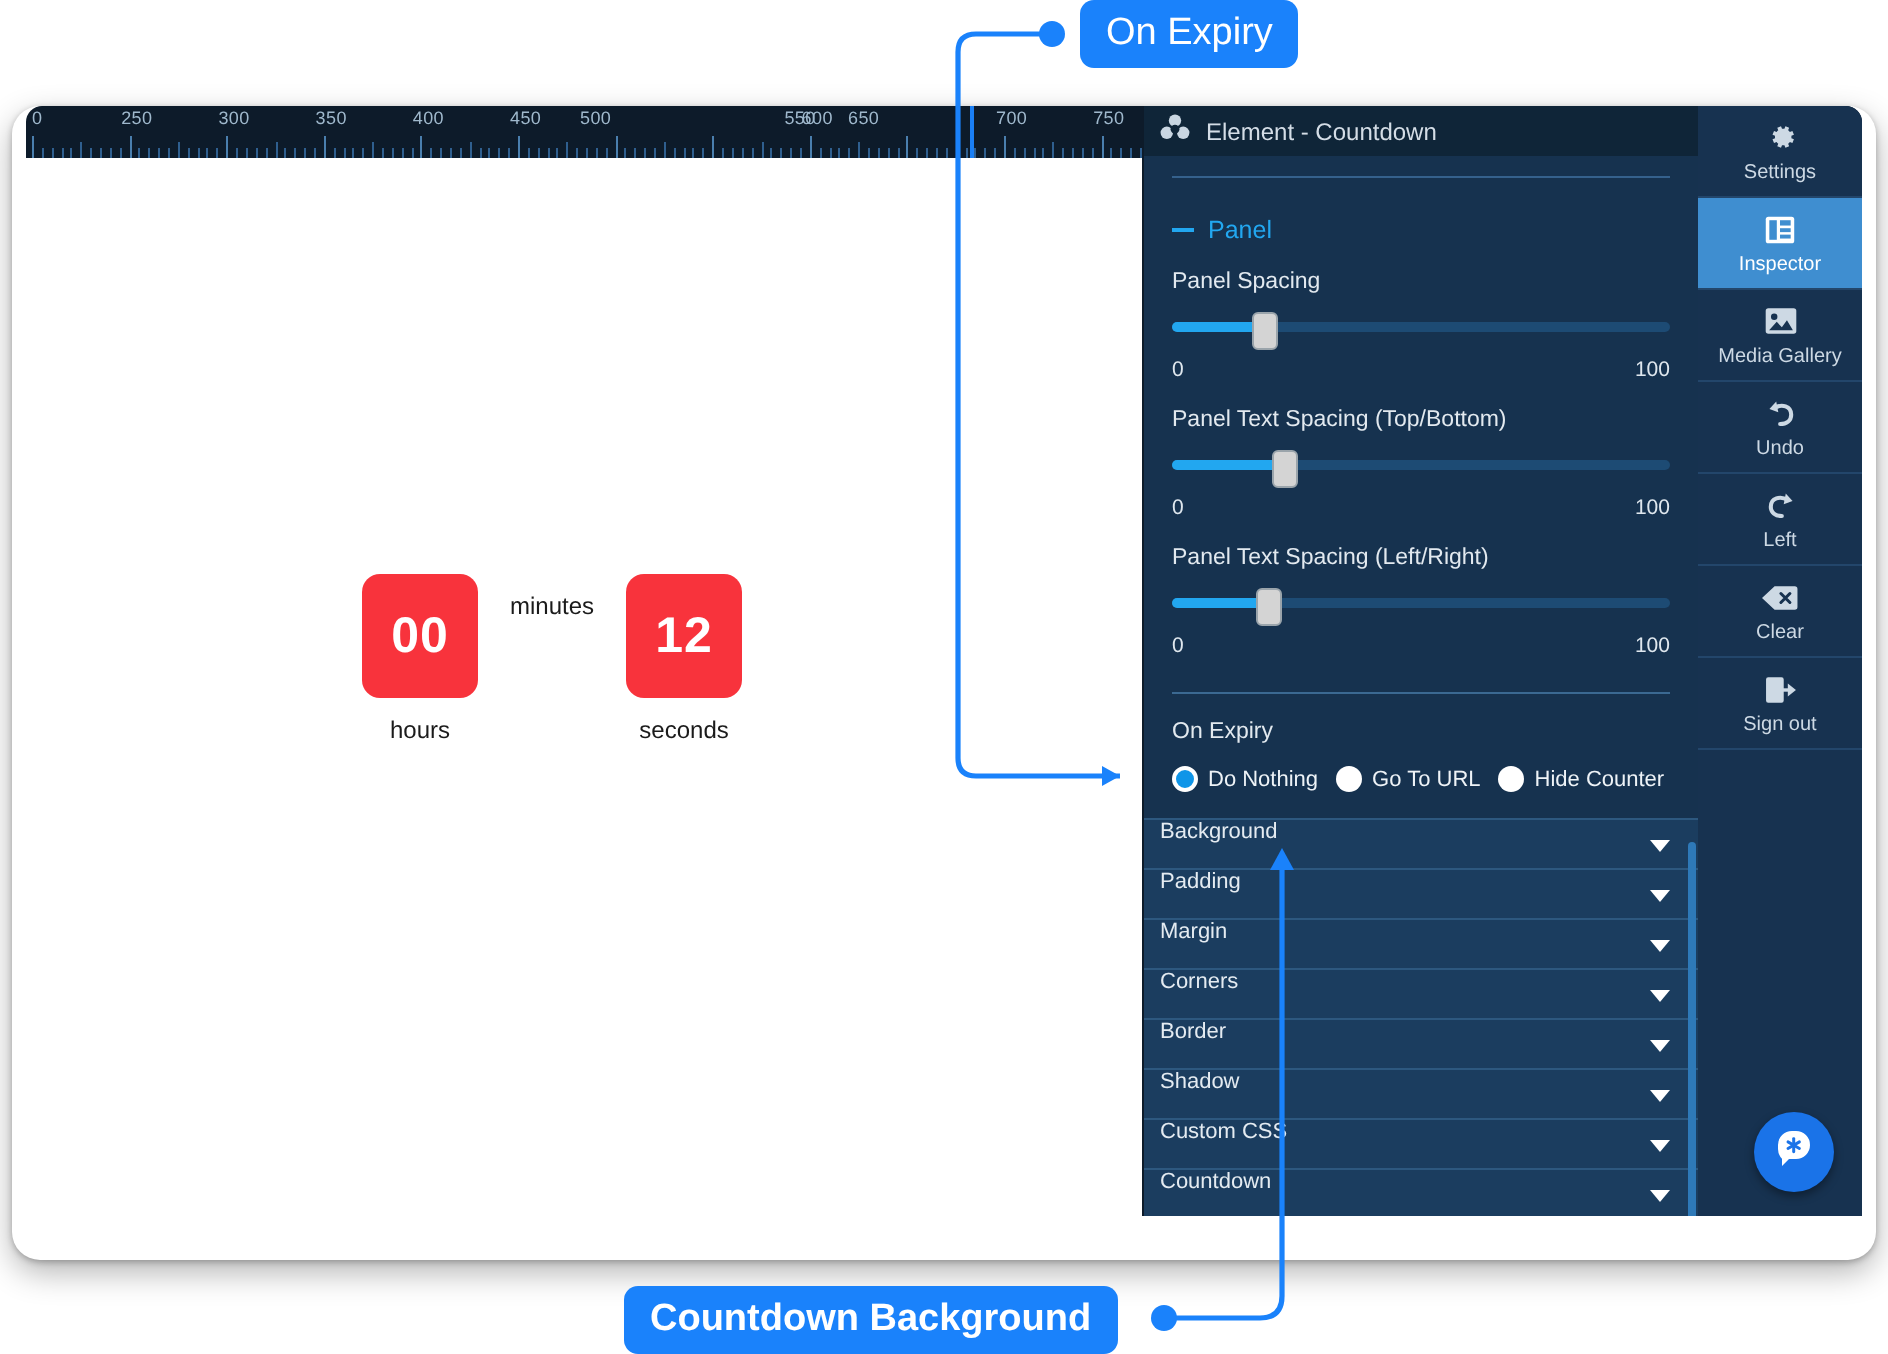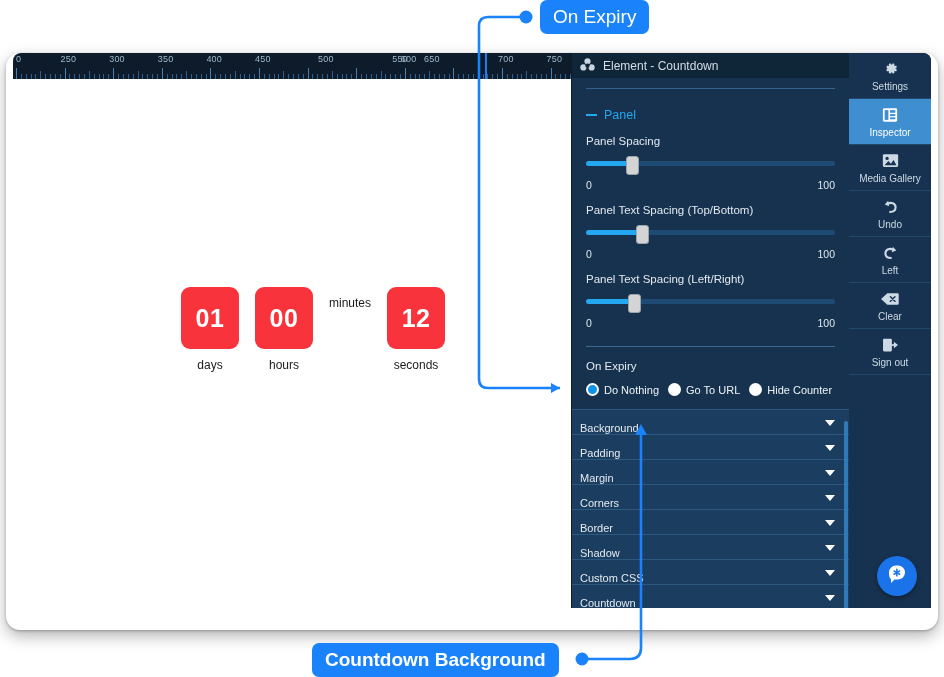--- a/index.html
+++ b/index.html
@@ -238,21 +238,21 @@
   .radio-label { color: #eef3f7; font-size: 11px; white-space: nowrap; }
 
   
   #accordion { margin-top: 13px; }
   .acc-row {
     position: relative;
     height: 24px;
     background: #1b3d5f;
     border-top: 1px solid #2d587f;
     display: flex;
-    align-items: flex-end;
+    align-items: flex-start;
     padding-left: 8px;
   }
   .acc-row .acc-label { color: #e4ebf1; font-size: 11px; }
   .acc-caret {
     position: absolute;
     right: 14px;
     top: 10px;
     width: 0; height: 0;
     border-left: 5px solid transparent;
     border-right: 5px solid transparent;
@@ -519,39 +519,35 @@
           <div class="ruler-tick minor" style="left: 911.82px;"></div>
           <div class="ruler-tick minor" style="left: 916.68px;"></div>
         </div>
       <div id="ruler-labels">
           <div class="ruler-label" style="left: 3px;">0</div>
           <div class="ruler-label" style="left: 47.6px;">250</div>
           <div class="ruler-label" style="left: 96.2px;">300</div>
           <div class="ruler-label" style="left: 144.8px;">350</div>
           <div class="ruler-label" style="left: 193.4px;">400</div>
           <div class="ruler-label" style="left: 242px;">450</div>
-          <div class="ruler-label" style="left: 305px;">500</div>
+          <div class="ruler-label" style="left: 277px;">500</div>
           <div class="ruler-label" style="left: 339.2px; margin-left: 40px;">550</div>
           <div class="ruler-label" style="left: 387.8px;">600</div>
           <div class="ruler-label" style="left: 411px;">650</div>
           <div class="ruler-label" style="left: 485px;">700</div>
           <div class="ruler-label" style="left: 533.6px;">750</div>
           <div class="ruler-label" style="left: 582.2px;">800</div>
           <div class="ruler-label" style="left: 630.8px;">850</div>
           <div class="ruler-label" style="left: 679.4px;">900</div>
         </div>
       <div id="ruler-guide" style="left: 472px;"></div>
     </div>
 
     <div id="canvas">
       <div id="countdown-widget">
-          <div class="cd-unit">
-            <div class="cd-box" style="background: rgb(248, 51, 60);">01</div>
-            <div class="cd-label">days</div>
-          </div>
           <div class="cd-unit">
             <div class="cd-box" style="background: rgb(248, 51, 60);">00</div>
             <div class="cd-label">hours</div>
           </div>
           <div class="cd-unit">
             <div class="cd-label">minutes</div>
           </div>
           <div class="cd-unit">
             <div class="cd-box" style="background: rgb(248, 51, 60);">12</div>
             <div class="cd-label">seconds</div>

